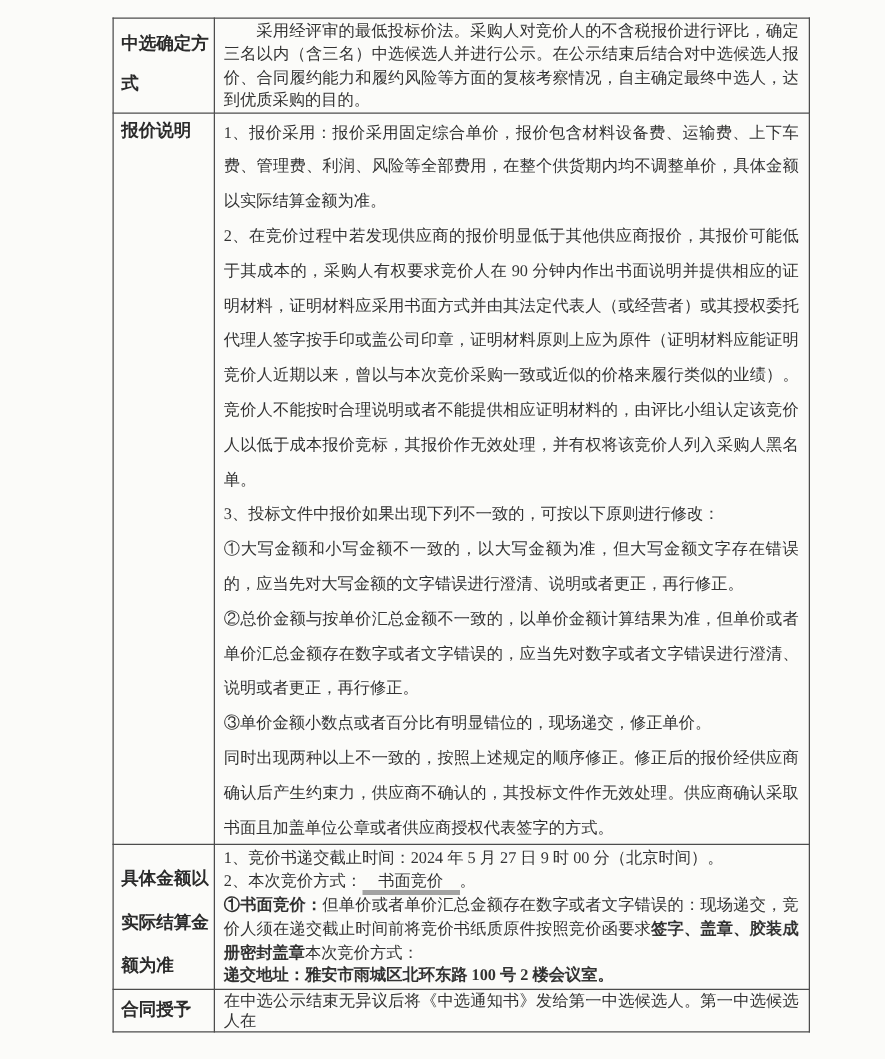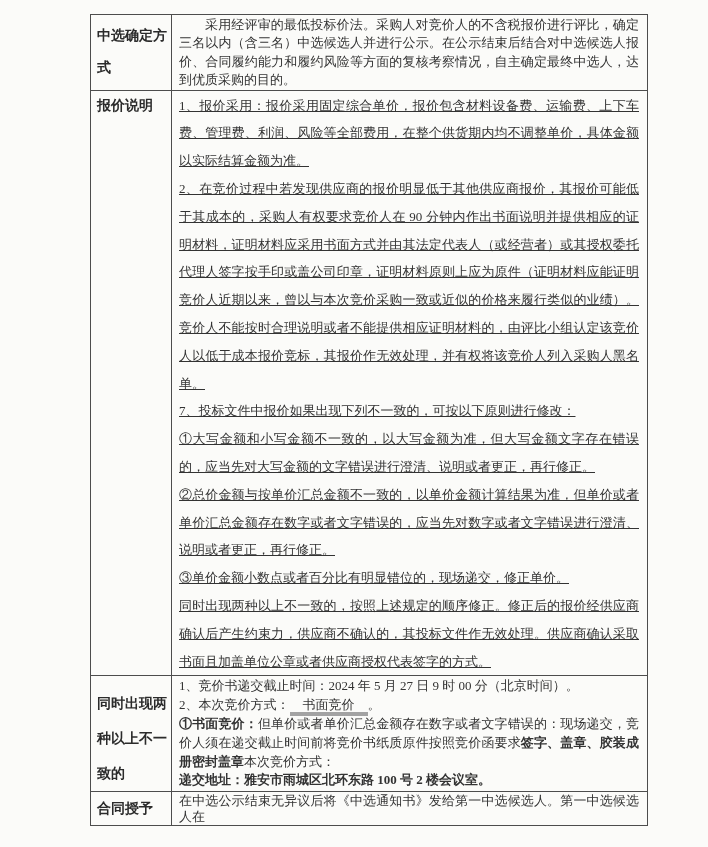--- a/index.html
+++ b/index.html
@@ -37,21 +37,21 @@
   td.lbl.mid{vertical-align:middle;padding-top:0;}
   td.cnt{
     font-size:13px;
     color:#333;
     padding:1px 8px 0 7px;
     text-align:justify;
   }
   td.cnt p{margin:0;}
   .cnt1{line-height:18.4px;}
   .cnt1 p{text-indent:2em;}
-  .cnt2{line-height:27.8px;padding-top:0;text-decoration:underline;}
+  .cnt2{line-height:27.8px;padding-top:0;}
   .cnt3{line-height:18.8px;}
   .cnt-mid{vertical-align:middle;line-height:16px;}
   .bold{font-weight:bold;}
   .u-line{}
   .u-blank{
     border-bottom:4px solid #a3a3a3;
     padding:0 13px;
   }
 </style>
 </head>
@@ -70,30 +70,30 @@
       <td class="cnt cnt1">
         <p>采用经评审的最低投标价法。采购人对竞价人的不含税报价进行评比，确定三名以内（含三名）中选候选人并进行公示。在公示结束后结合对中选候选人报价、合同履约能力和履约风险等方面的复核考察情况，自主确定最终中选人，达到优质采购的目的。</p>
       </td>
     </tr>
 
     <tr style="height:585px;">
       <td class="lbl">报价说明</td>
       <td class="cnt cnt2">
         <p>1、报价采用：报价采用固定综合单价，报价包含材料设备费、运输费、上下车费、管理费、利润、风险等全部费用，在整个供货期内均不调整单价，具体金额以实际结算金额为准。</p>
         <p>2、在竞价过程中若发现供应商的报价明显低于其他供应商报价，其报价可能低于其成本的，采购人有权要求竞价人在 90 分钟内作出书面说明并提供相应的证明材料，证明材料应采用书面方式并由其法定代表人（或经营者）或其授权委托代理人签字按手印或盖公司印章，证明材料原则上应为原件（证明材料应能证明竞价人近期以来，曾以与本次竞价采购一致或近似的价格来履行类似的业绩）。竞价人不能按时合理说明或者不能提供相应证明材料的，由评比小组认定该竞价人以低于成本报价竞标，其报价作无效处理，并有权将该竞价人列入采购人黑名单。</p>
-        <p>7、投标文件中报价如果出现下列不一致的，可按以下原则进行修改：</p>
+        <p>3、投标文件中报价如果出现下列不一致的，可按以下原则进行修改：</p>
         <p>①大写金额和小写金额不一致的，以大写金额为准，但大写金额文字存在错误的，应当先对大写金额的文字错误进行澄清、说明或者更正，再行修正。</p>
         <p>②总价金额与按单价汇总金额不一致的，以单价金额计算结果为准，但单价或者单价汇总金额存在数字或者文字错误的，应当先对数字或者文字错误进行澄清、说明或者更正，再行修正。</p>
         <p>③单价金额小数点或者百分比有明显错位的，现场递交，修正单价。</p>
         <p>同时出现两种以上不一致的，按照上述规定的顺序修正。修正后的报价经供应商确认后产生约束力，供应商不确认的，其投标文件作无效处理。供应商确认采取书面且加盖单位公章或者供应商授权代表签字的方式。</p>
       </td>
     </tr>
 
     <tr style="height:108px;">
-      <td class="lbl lh34">同时出现两种以上不一致的</td>
+      <td class="lbl lh34">具体金额以实际结算金额为准</td>
       <td class="cnt cnt3">
         <p>1、竞价书递交截止时间：2024 年 5 月 27 日 9 时 00 分（北京时间）。</p>
         <p><span>2、本次竞价方式：</span><span class="u-blank">书面竞价</span><span>。</span></p>
         <p><span class="bold">①书面竞价：</span><span>但单价或者单价汇总金额存在数字或者文字错误的：</span><span class="u-line">现场递交</span><span>，竞价人须在递交截止时间前将竞价书纸质原件按照竞价函要求</span><span class="bold">签字、盖章、胶装成册密封盖章</span><span>本次竞价方式：</span></p>
         <p class="bold">递交地址：雅安市雨城区北环东路 100 号 2 楼会议室。</p>
       </td>
     </tr>
 
 
     <tr style="height:27px;">

